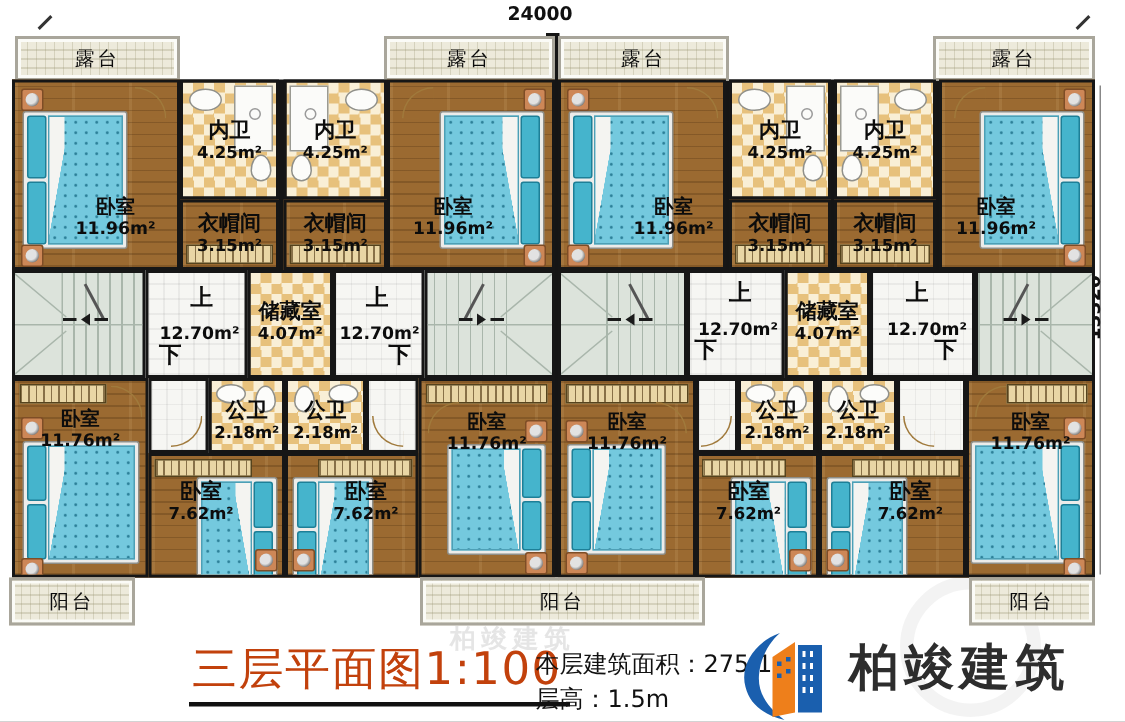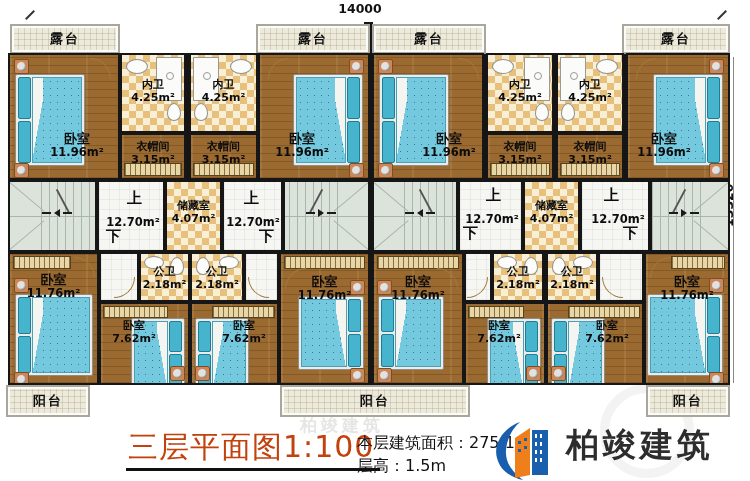--- a/index.html
+++ b/index.html
@@ -16,25 +16,25 @@
   .bath{background:repeating-conic-gradient(#e7c17c 0% 25%,#f9efd6 0% 50%);background-size:14px 14px;}
   .hall{background-color:#f6f6f3;
         background-image:repeating-linear-gradient(0deg,rgba(0,0,0,.05) 0 1px,transparent 1px 10px),
                          repeating-linear-gradient(90deg,rgba(0,0,0,.05) 0 1px,transparent 1px 10px);}
   .terrace{background-color:#edeadb;border:2px solid #a9a69b;box-shadow:inset 0 0 0 2px #fbfbf7;
         background-image:repeating-linear-gradient(0deg,rgba(150,145,110,.28) 0 1px,transparent 1px 6px),
                          repeating-linear-gradient(90deg,rgba(150,145,110,.28) 0 1px,transparent 1px 6px);
         display:flex;align-items:center;justify-content:center;}
   .stair{background-color:#dce3db;}
   
-  .tl{font-size:13px;font-weight:bold;color:#0c0c0c;letter-spacing:2px;}
+  .tl{font-size:13px;font-weight:normal;color:#0c0c0c;letter-spacing:2px;}
   .rl{position:absolute;text-align:center;line-height:1.18;color:#0c0c0c;font-weight:bold;}
   .rl .nm{display:block;font-size:13px;}
   .rl .ar{display:block;font-size:11.5px;}
-  .rl.sm .nm{font-size:11px;text-align:center;}
+  .rl.sm .nm{font-size:14px;text-align:center;}
   .rl.sm .ar{font-size:11px;}
   .ud{position:absolute;font-size:15px;font-weight:bold;color:#0c0c0c;line-height:1;}
   .ha{position:absolute;font-size:11.5px;font-weight:bold;color:#0c0c0c;text-align:center;}
   
   .bed{position:absolute;display:flex;gap:1px;background:#ececea;border:1px solid #8e8e88;padding:2px;border-radius:2px;}
   .bed.bhr{flex-direction:row-reverse;}
   .pills{display:flex;flex-direction:column;gap:2px;width:13px;}
   .pills i{flex:1;background:#45b4cc;border:1px solid #1d7f97;border-radius:2px;}
   .matt{flex:1;position:relative;background-color:#74c9de;border:1px solid #4d9fb5;
         background-image:radial-gradient(#2b7e97 0.8px,transparent 1px);background-size:7px 7px;}
@@ -77,21 +77,21 @@
   .brand{position:absolute;left:566px;top:423px;font-size:33px;font-weight:bold;color:#2d2d2d;letter-spacing:4px;white-space:nowrap;}
   .site{position:absolute;left:567px;top:461px;font-size:14px;font-weight:bold;color:#333;letter-spacing:2px;white-space:nowrap;}
   .wm{position:absolute;font-weight:bold;pointer-events:none;white-space:nowrap;}
   .wmc{position:absolute;left:600px;top:384px;width:76px;height:76px;border:9px solid rgba(120,120,120,.09);border-radius:50%;}
 </style>
 </head>
 <body>
 
 <div class="screen">
 
-  <div class="abs dim" style="left:310px;top:1px;width:100px;text-align:center;">14000</div>
+  <div class="abs dim" style="left:310px;top:1px;width:100px;text-align:center;">24000</div>
   <div class="slash" style="left:24px;top:14px;"></div>
   <div class="slash" style="left:716px;top:14px;"></div>
   <div class="abs" style="left:364px;top:22px;width:9px;height:33px;background:#151515;"></div>
   <div class="vline" style="left:733px;top:57px;height:326px;"></div>
   <div class="abs" style="left:727px;top:196px;width:18px;height:70px;">
     <span class="dim" style="display:inline-block;transform:rotate(-90deg) translate(-28px,-6px);transform-origin:top left;">13320</span>
   </div>
 
   <div class="wm" style="left:150px;top:200px;font-size:38px;color:#9a7b4a;opacity:.10;letter-spacing:10px;">柏竣建筑</div>
   <div class="wm" style="left:470px;top:200px;font-size:38px;color:#9a7b4a;opacity:.10;letter-spacing:10px;">柏竣建筑</div>

